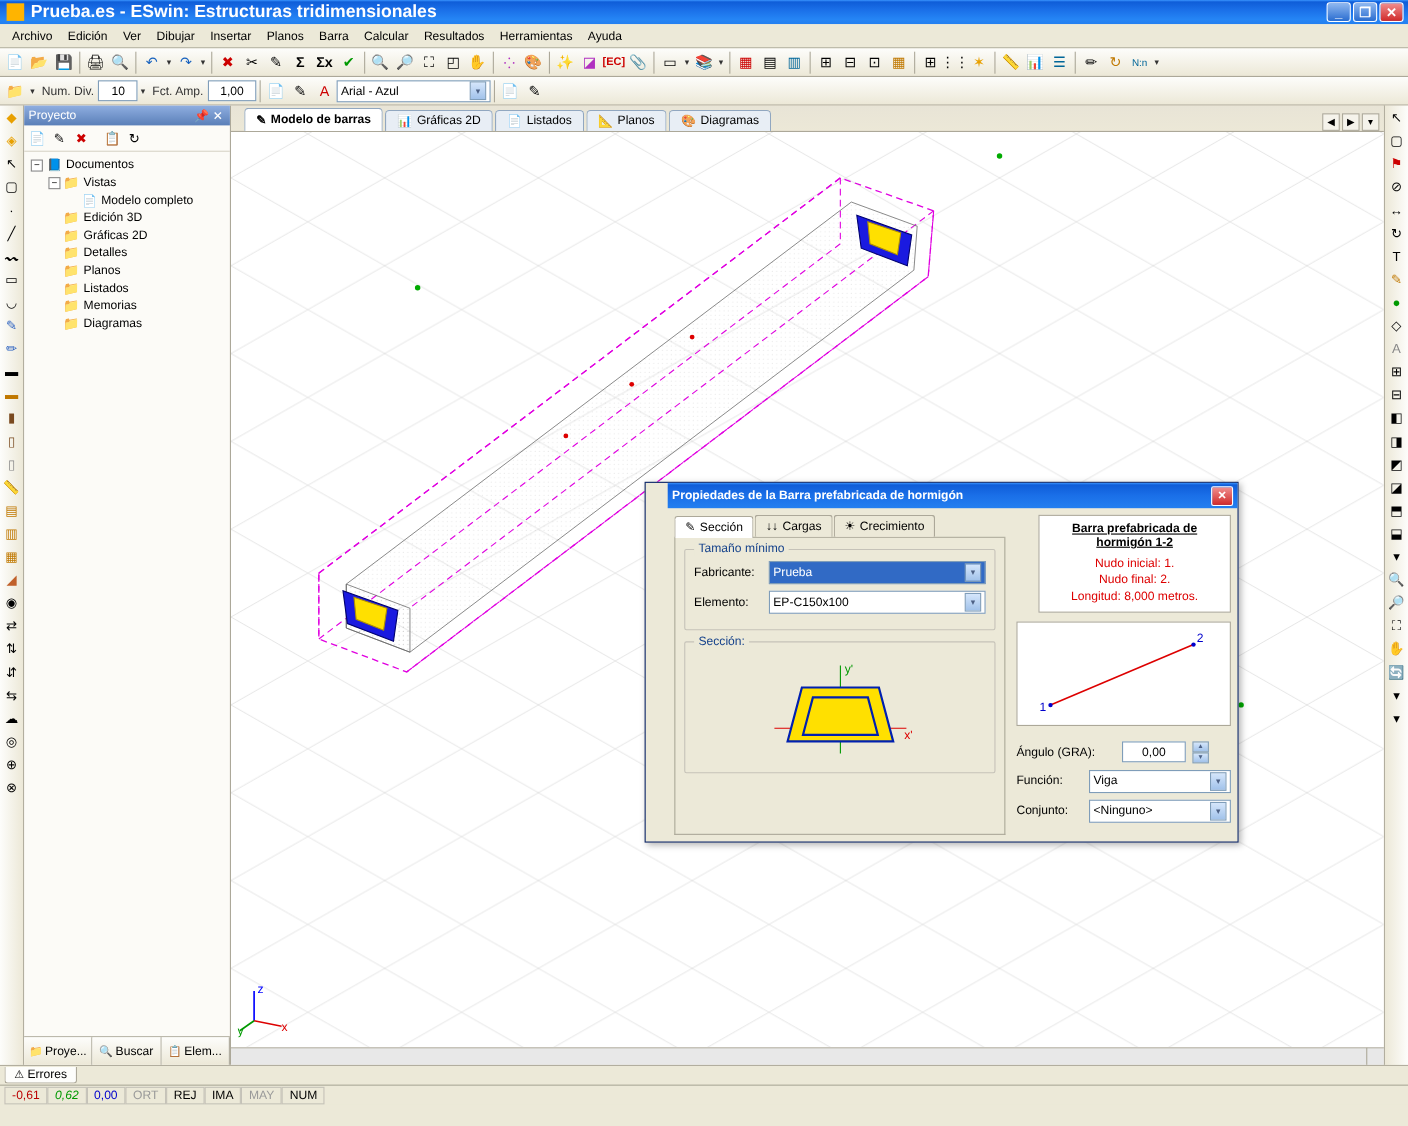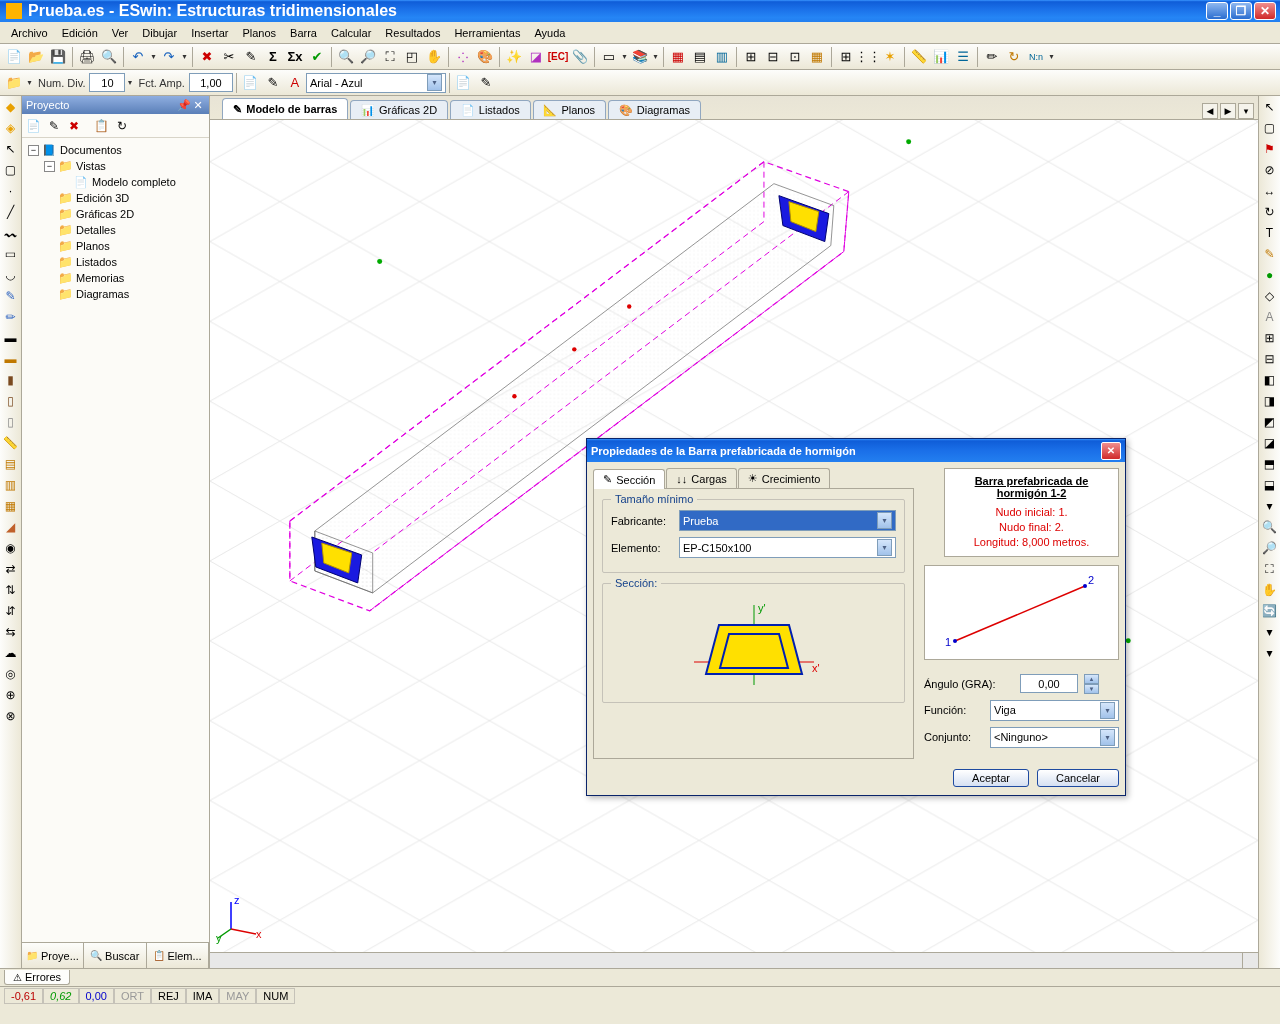--- a/index.html
+++ b/index.html
@@ -46,21 +46,21 @@
 .doc-tabs { height: 24px; background: linear-gradient(#e8e4d6,#ece8d7); display: flex; align-items: flex-end; padding-left: 12px; border-bottom: 1px solid #aca899; }
 .doc-tab { height: 21px; border: 1px solid #91a7c0; border-bottom: none; background: linear-gradient(#fff, #e9f0f8); border-radius: 4px 4px 0 0; padding: 0 10px; display:flex; align-items:center; gap:4px; margin-right: 2px; cursor:default; }
 .doc-tab.inactive { background: #e8eef5; height: 19px; }
 .doc-tab.active { font-weight: bold; background: #fff; }
 .doc-tabs .navbtns { margin-left: auto; margin-right: 4px; display: flex; gap: 2px; }
 .navbtn { width: 16px; height: 16px; border: 1px solid #aca899; background: #f5f3eb; display:flex; align-items:center; justify-content:center; font-size:9px; }
 
 .canvas { flex: 1; background: #fff; position: relative; overflow: hidden; }
 .grid-svg { position:absolute; top:0; left:0; width:100%; height:100%; }
 
-.dialog { position: absolute; left: 586px; top: 438px; width: 540px; background: #ece9d8; border: 1px solid #0a246a; box-shadow: 2px 2px 6px rgba(0,0,0,0.3); }
+.dialog { position: absolute; left: 586px; top: 438px; width: 540px; background: #ece9d8; border: 1px solid #0a246a; box-shadow: 2px 2px 6px rgba(0,0,0,0.3); padding-left: 20px; }
 .dialog-title { height: 23px; background: linear-gradient(to bottom, #3a95ff 0%, #0f5dd8 8%, #1a6fe8 50%, #237ff0 100%); color:#fff; display:flex; align-items:center; padding: 0 4px; font-weight:bold; font-size: 12px; }
 .dialog-title .spacer { flex:1; }
 .dlg-close { width:20px; height:18px; background: linear-gradient(#f08f8f,#d02a2a); color:#fff; border:1px solid #fff; border-radius:2px; display:flex; align-items:center; justify-content:center; font-size:10px; cursor:default; }
 .dialog-body { padding: 6px; display: flex; gap: 10px; }
 .dlg-left { flex: 1; }
 .dlg-right { width: 195px; }
 .dlg-tabs { display:flex; border-bottom: 1px solid #aca899; }
 .dlg-tab { border:1px solid #aca899; border-bottom:none; border-radius: 3px 3px 0 0; padding: 3px 9px; background:#ece9d8; display:flex; align-items:center; gap:4px; cursor:default; margin-right:1px; }
 .dlg-tab.active { background:#fff; position:relative; top:1px; }
 .dlg-pane { border: 1px solid #aca899; border-top:none; padding: 10px 8px; background: #ece9d8; min-height: 270px; }
@@ -492,24 +492,20 @@
       </div>
       <div class="form-row">
         <span style="width:60px">Conjunto:</span>
         <div class="form-select">
             <span>&lt;Ninguno&gt;</span>
             <span class="select-arrow">▾</span>
           </div>
       </div>
     </div>
   </div>
-  <div class="dlg-footer">
-    <div class="btn">Aceptar</div>
-    <div class="btn">Cancelar</div>
-  </div>
 </div>
 
 <div class="bottom-tabs">
   <div class="bottom-tab">⚠ <span>Errores</span></div>
 </div>
 
 <div class="statusbar">
   <div class="status-cell r">-0,61</div>
   <div class="status-cell g">0,62</div>
   <div class="status-cell b">0,00</div>

